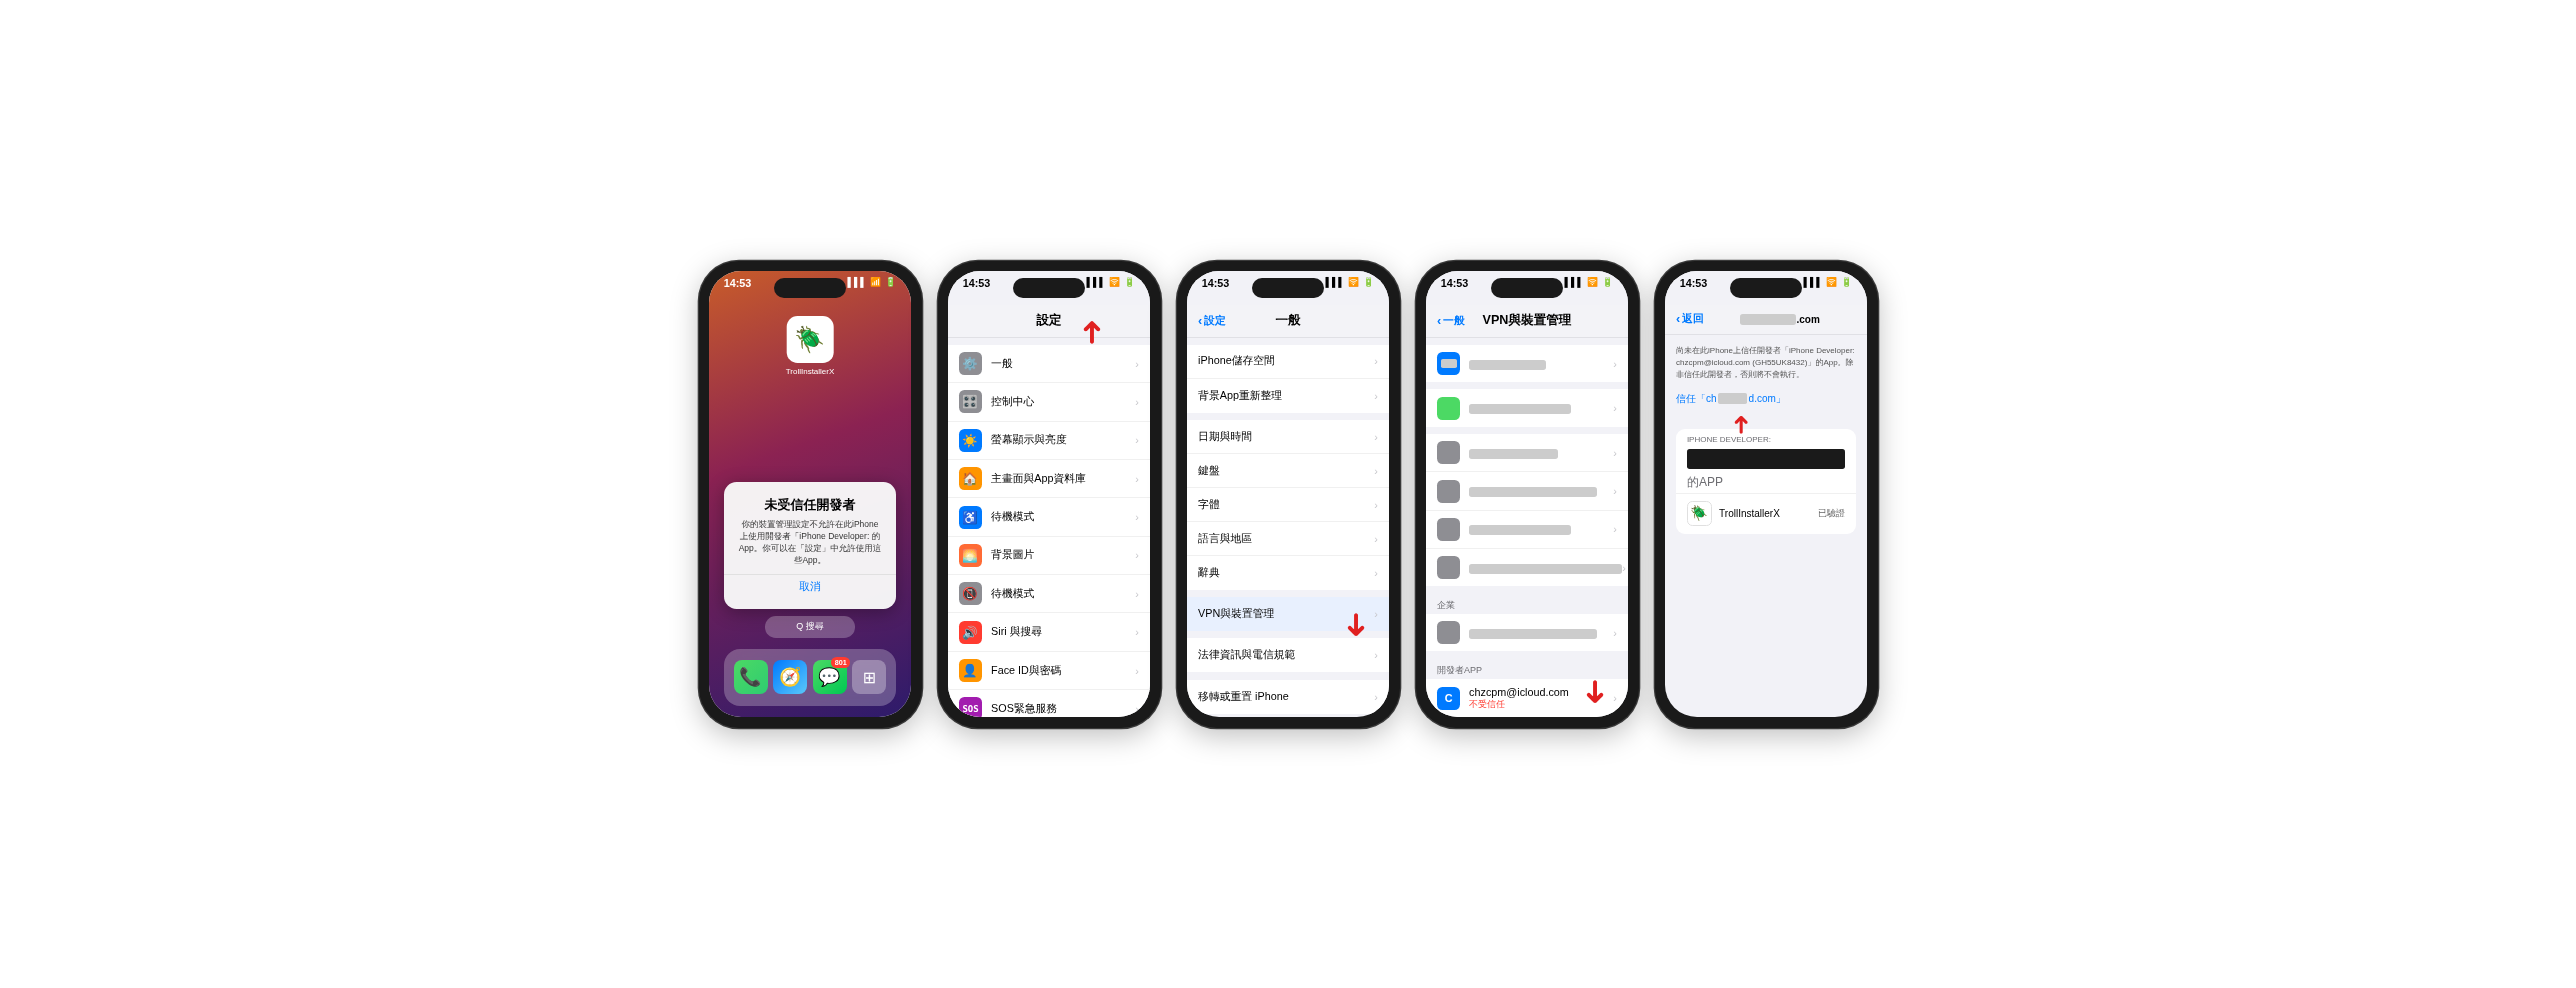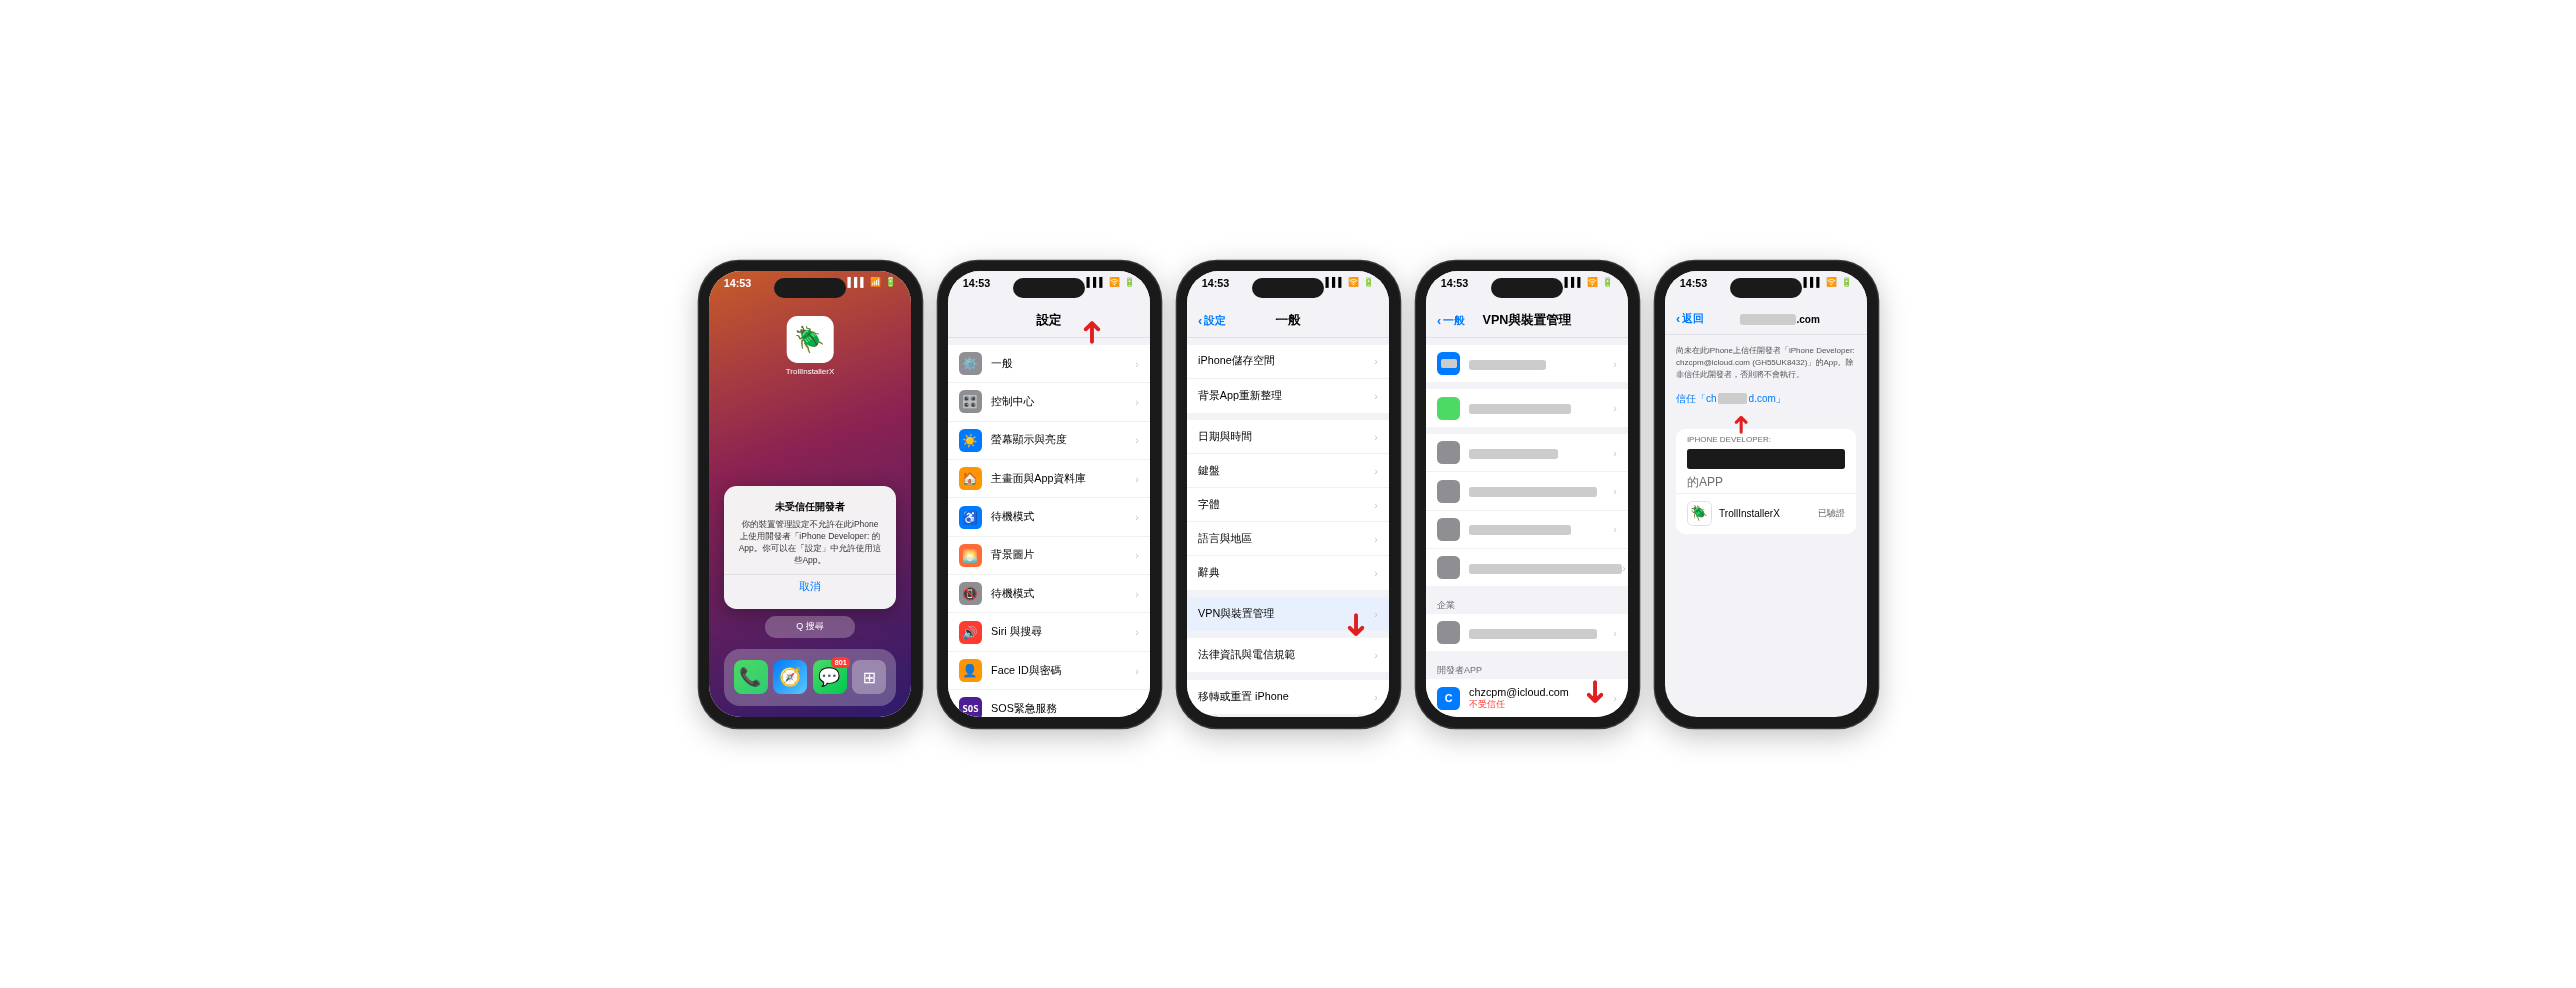--- a/index.html
+++ b/index.html
@@ -90,21 +90,21 @@
       position: absolute;
       bottom: 108px;
       left: 14.4px;
       right: 14.4px;
       background: rgba(248,248,248,0.97);
       border-radius: 12.6px;
       padding: 14.4px;
       text-align: center;
       box-shadow: 0 3.6px 18px rgba(0,0,0,0.3);
     }
-    .dialog-title { font-size: 10px; font-weight: 700; margin-bottom: 5.4px; }
+    .dialog-title { font-size: 13px; font-weight: 700; margin-bottom: 5.4px; }
     .dialog-body { font-size: 8.5px; color: #333; line-height: 1.4; margin-bottom: 7.2px; }
     .dialog-divider { height: 0.9px; background: #e0e0e0; margin: 5.4px -14.4px; }
     .dialog-cancel { color: #007AFF; font-size: 10.8px; font-weight: 400; margin-top: 5.4px; }
     .dock-bar {
       position: absolute;
       bottom: 10.8px;
       left: 14.4px;
       right: 14.4px;
       height: 57px;
       background: rgba(255,255,255,0.25);
@@ -389,21 +389,21 @@
               <div class="settings-icon" style="background:#ff3b30;">🔊</div>
               <span class="settings-label">Siri 與搜尋</span>
               <span class="settings-chevron">›</span>
             </div>
             <div class="settings-item">
               <div class="settings-icon" style="background:#ff9500;">👤</div>
               <span class="settings-label">Face ID與密碼</span>
               <span class="settings-chevron">›</span>
             </div>
             <div class="settings-item">
-              <div class="settings-icon" style="background:#4c1d95; font-size:9px; font-weight:800; color:#fff; font-family:monospace;">SOS</div>
+              <div class="settings-icon" style="background:#a21caf; font-size:9px; font-weight:800; color:#fff; font-family:monospace;">SOS</div>
               <span class="settings-label">SOS緊急服務</span>
               <span class="settings-chevron">›</span>
             </div>
 
           </div>
 
         </div>
       </div>
     </div>
   </div>

